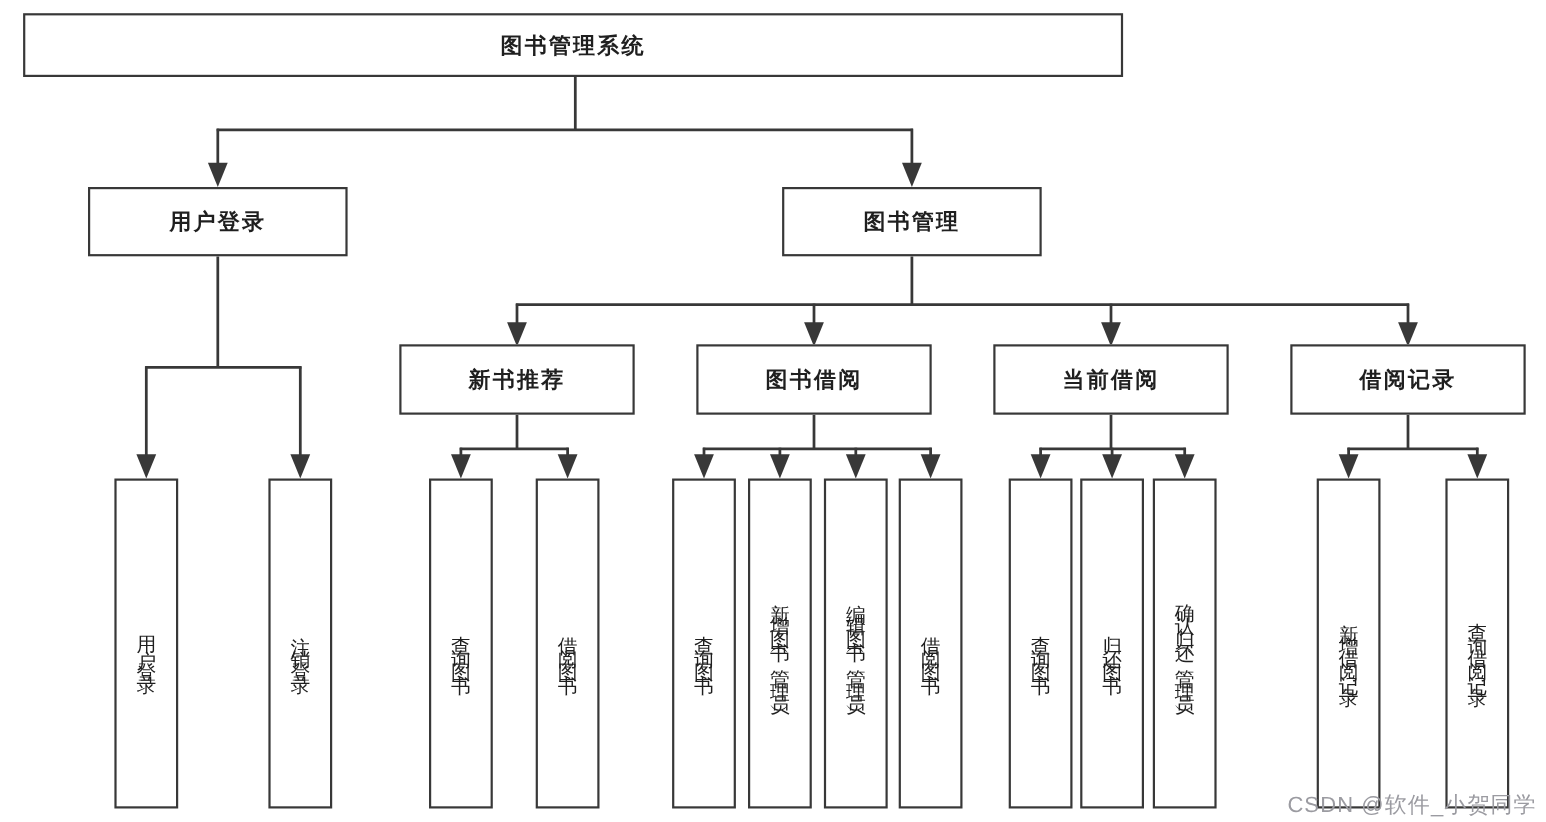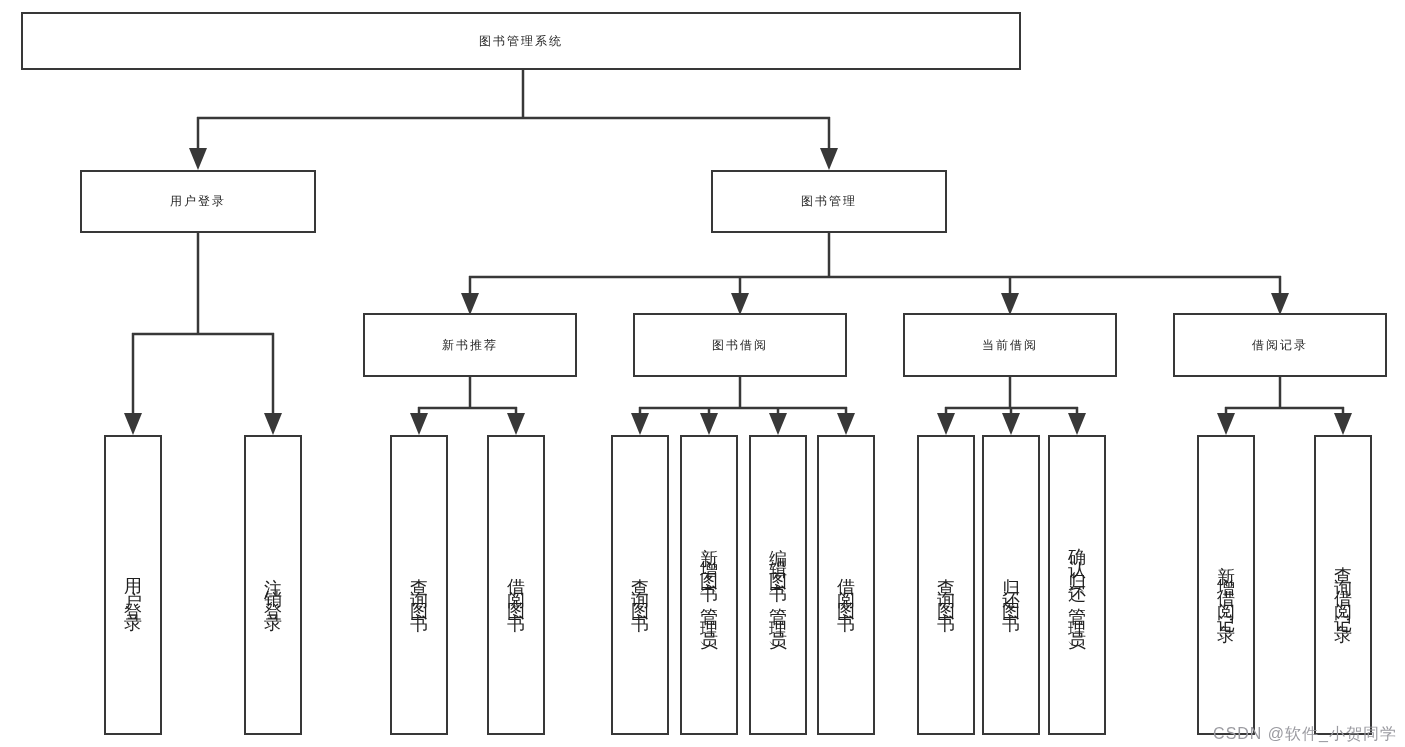--- a/index.html
+++ b/index.html
@@ -13,21 +13,21 @@
   .wires{position:absolute;left:0;top:0;width:1405px;height:747px;}
   .node{
     position:absolute;
     box-sizing:border-box;
     background:#ffffff;
     border:2.5px solid #383838;
     color:#1f1f1f;
     display:flex;align-items:center;justify-content:center;
     text-align:center;
   }
-  .hbox{font-size:12px;letter-spacing:2px;}
+  .hbox{font-size:20px;letter-spacing:2px;font-weight:bold;}
   .vbox{
     writing-mode:vertical-rl;
     text-orientation:mixed;
     font-size:18px;
     letter-spacing:12px;
     line-height:1;
     padding-top:6px;
   }
   .root  {left:21px;  top:12px;  width:1000px; height:58px;}
   .login {left:80px;  top:170px; width:236px;  height:63px;}
@@ -38,21 +38,21 @@
   .g4{left:1173px;top:313px; width:214px; height:64px;}
   .leaf{top:435px;width:58px;height:300px;}
   .a1{left:104px;} .a2{left:244px;}
   .b1{left:390px;} .b2{left:487px;}
   .c1{left:611px;} .c2{left:680px;} .c3{left:749px;} .c4{left:817px;}
   .d1{left:917px;} .d2{left:982px;} .d3{left:1048px;}
   .e1{left:1197px;} .e2{left:1314px;}
   .watermark{
     position:absolute;
     right:8px;bottom:2px;
-    font-size:16px;
+    font-size:20px;
     color:#9b9ba1;
     letter-spacing:1px;
     white-space:nowrap;
     margin-top:16px;
   }
 </style>
 </head>
 <body>
 
 <div class="stage">

